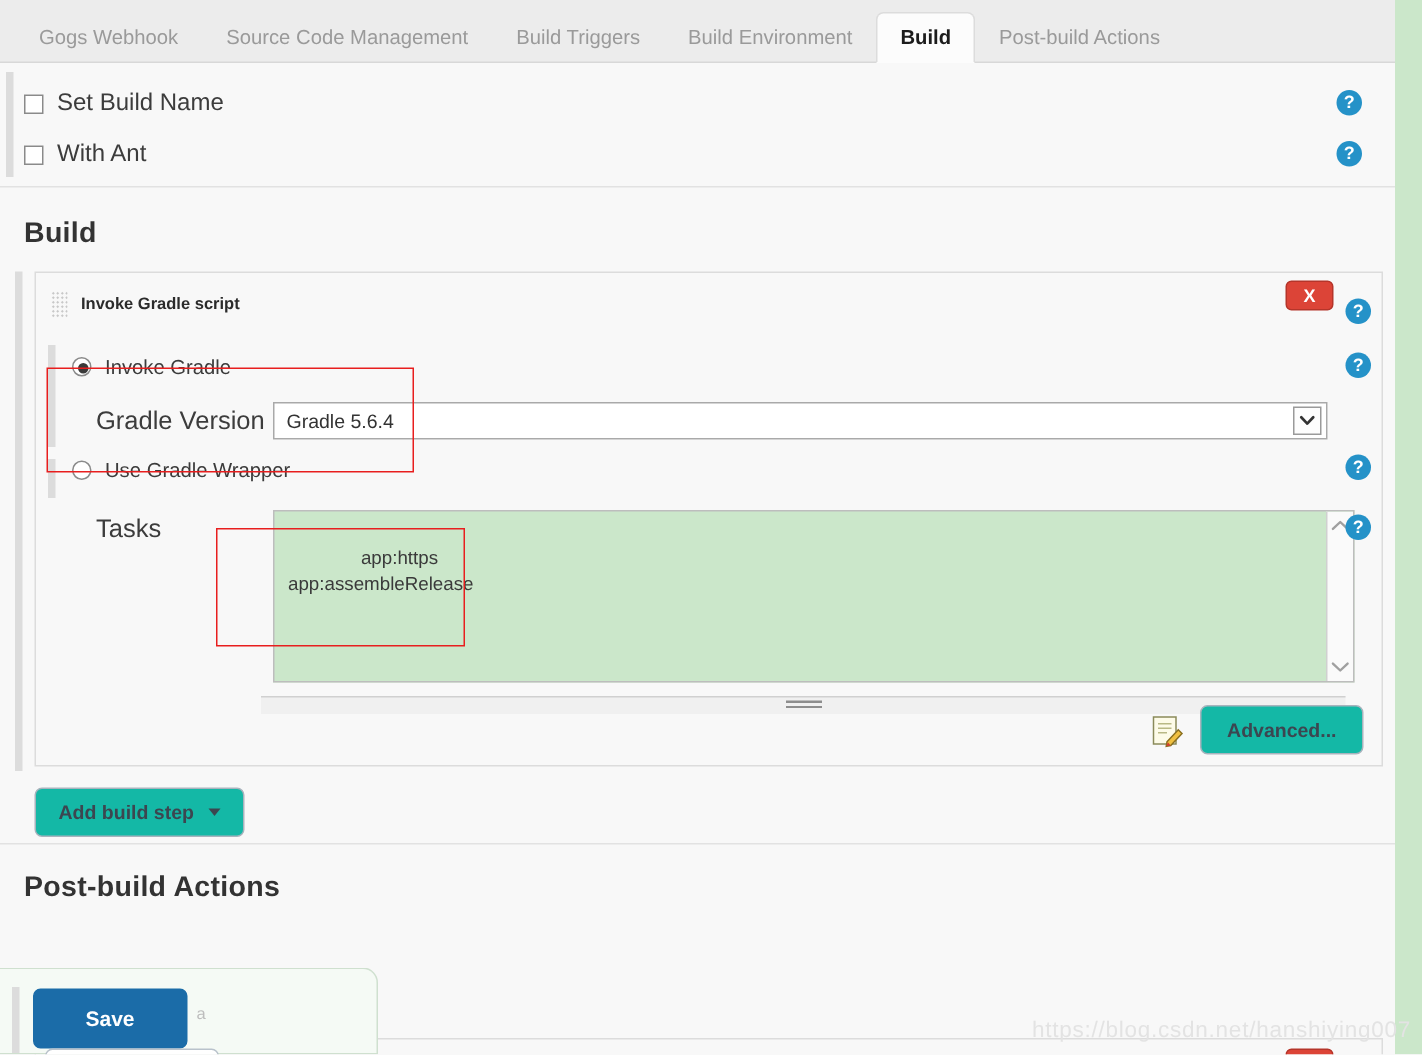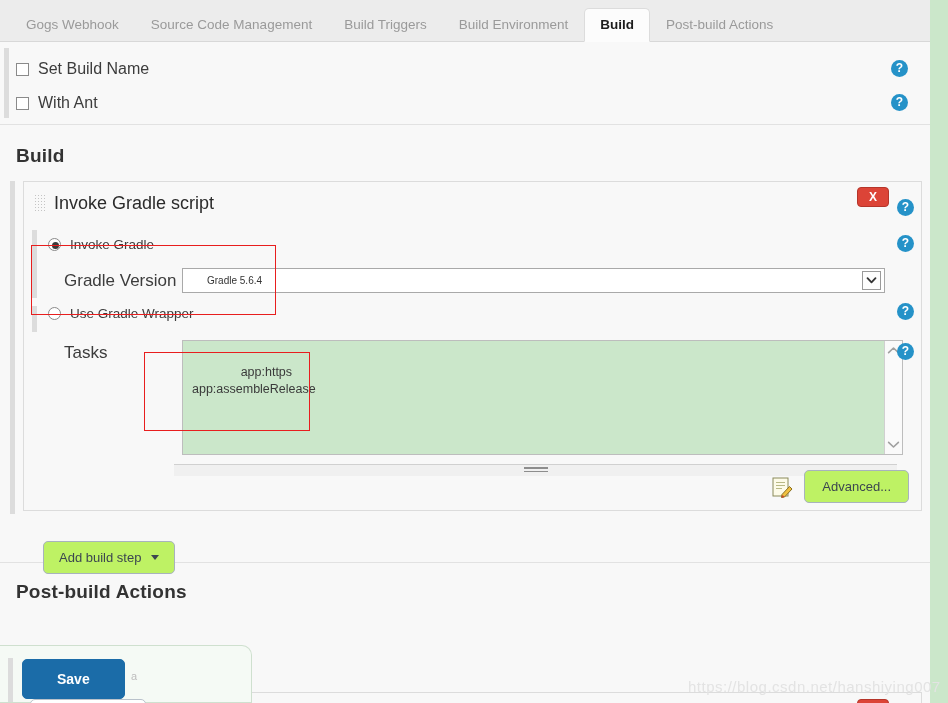--- a/index.html
+++ b/index.html
@@ -151,22 +151,22 @@
   .grip {
     width: 11px; height: 18px;
     margin-right: 9px;
     cursor: move;
     background-image:
       radial-gradient(#c4c4c4 38%, transparent 40%);
     background-size: 3px 3px;
     background-position: 0 0;
   }
   .step-title {
-    font-size: 18px;
-    font-weight: normal;
+    font-size: 11px;
+    font-weight: bold;
     color: #2b2b2b;
   }
   .x-btn {
     position: absolute;
     width: 32px; height: 20px;
     background: #dc4437;
     border: 1px solid #b5352a;
     border-radius: 4px;
     color: #fff;
     font-size: 12px;
@@ -221,22 +221,22 @@
     width: 118px;
     flex: none;
   }
   .select-box {
     position: relative;
     height: 25px;
     background: #fff;
     border: 1px solid #a9a9a9;
     display: flex;
     align-items: center;
-    padding-left: 24px;
-    font-size: 10px;
+    padding-left: 8px;
+    font-size: 13px;
     color: #333;
     cursor: pointer;
   }
   .select-arrow {
     position: absolute;
     right: 3px; top: 2px;
     width: 19px; height: 19px;
     border: 1px solid #9a9a9a;
     background: #fdfdfd;
     display: flex;
@@ -291,25 +291,25 @@
 
   .advanced-row {
     position: absolute;
     right: 12px;
     display: flex;
     align-items: center;
     gap: 10px;
   }
   .notepad-icon { width: 24px; height: 24px; cursor: pointer; }
   .btn {
-    background: #bef264;
+    background: #14b8a6;
     border: 1px solid #a8b3bd;
     border-radius: 5px;
     font-size: 13px;
-    font-weight: normal;
+    font-weight: bold;
     color: #3c4650;
     padding: 8px 17px;
     cursor: pointer;
     font-family: "Liberation Sans", sans-serif;
     white-space: nowrap;
     text-align: center;
   }
   .add-step-btn {
     position: absolute;
     left: 23px;
@@ -504,21 +504,21 @@
                 <line x1="6" y1="13.5" x2="12" y2="13.5" stroke="#b9b985" stroke-width="1"></line>
                 <path d="M12 19.5 L19.5 11.5 L22 14 L14.5 22 L11.5 22.5 Z" fill="#f0c040" stroke="#8a7020" stroke-width="1"></path>
                 <path d="M11.5 22.5 L12.6 19.9 L14.5 22 Z" fill="#d04030"></path>
               </svg>
             </span>
             <button class="btn">Advanced...</button>
           </div>
 
         </div>
 
-        <button class="btn add-step-btn" style="top:360px;margin-left:20px;">
+        <button class="btn add-step-btn" style="top:344px;">
           <span>Add build step</span>
           <span class="caret-down"></span>
         </button>
       </div>
 
       <div class="big-heading" style="padding-top:18px;">Post-build Actions</div>
 
       <div class="bottom-panel" style="top:650px; height:53px;">
         <span class="x-btn" style="right:32px; top:6px;">X</span>
 

